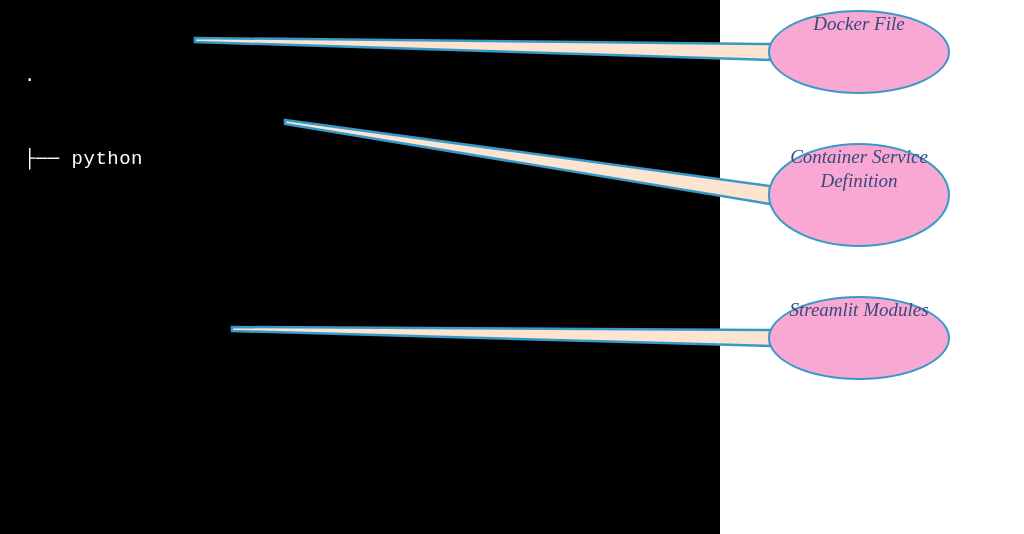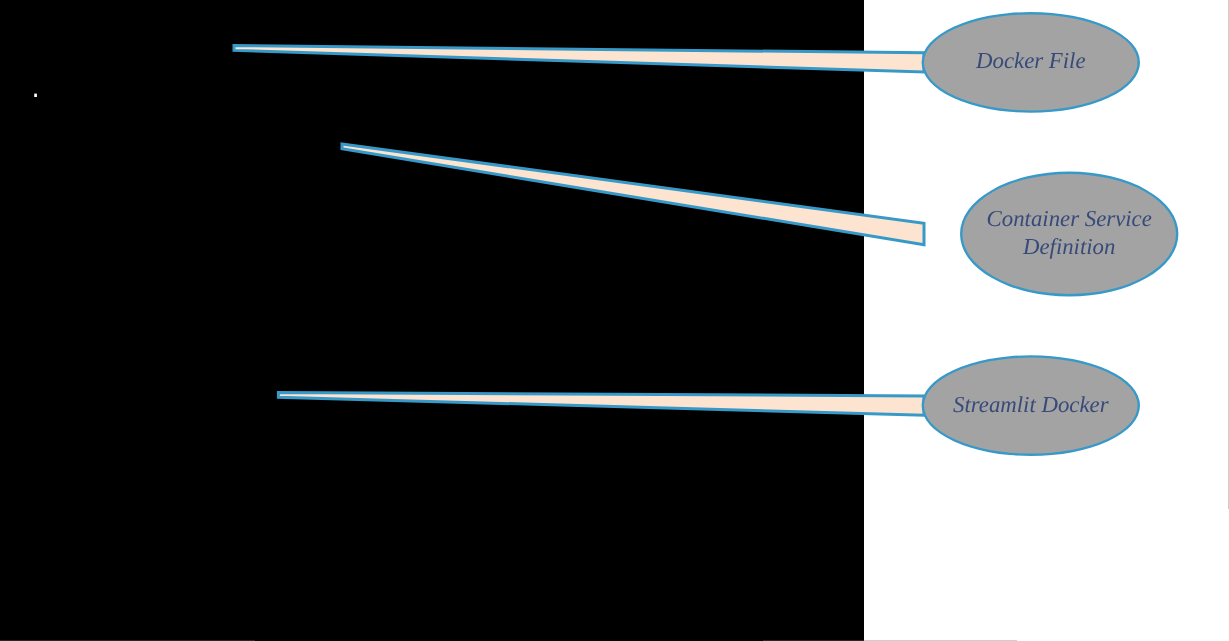--- a/index.html
+++ b/index.html
@@ -28,53 +28,54 @@
       letter-spacing: 0.5px;
     }
     .tree-line {
       display: block;
     }
 
     .callout {
       position: absolute;
       width: 182px;
       height: 84px;
-      background: #a3a3a3;
+      background: #f9a8d4;
       border: 2.5px solid #3799c8;
       border-radius: 50%;
       display: flex;
-      align-items: center;
+      align-items: flex-start;
       justify-content: center;
       text-align: center;
       font-family: Georgia, "Times New Roman", serif;
       font-style: italic;
       font-size: 19px;
       color: #384a7a;
       line-height: 1.25;
       box-sizing: border-box;
     }
     .callout-1 { left: 768px; top: 10px; }
-    .callout-2 { left: 800px; top: 143px; height: 104px; }
+    .callout-2 { left: 768px; top: 143px; height: 104px; }
     .callout-3 { left: 768px; top: 296px; }
 
     svg.connectors {
       position: absolute;
       left: 0;
       top: 0;
       width: 1024px;
       height: 534px;
       pointer-events: none;
     }
     .conn { fill: #fde4d0; stroke: #3799c8; stroke-width: 2.5; }
   </style>
 </head>
 <body>
 
 <div class="terminal">
   <span class="tree-line">.</span>
+  <span class="tree-line">├── python</span>
   
   
   
   
   
   
   
   
   
   
@@ -94,14 +95,14 @@
   <span>Docker
 File</span>
 </div>
 <div class="callout callout-2">
   <span>Container
 Service
 Definition</span>
 </div>
 <div class="callout callout-3">
   <span>Streamlit
-Docker</span>
+Modules</span>
 </div>
 
 </body></html>

